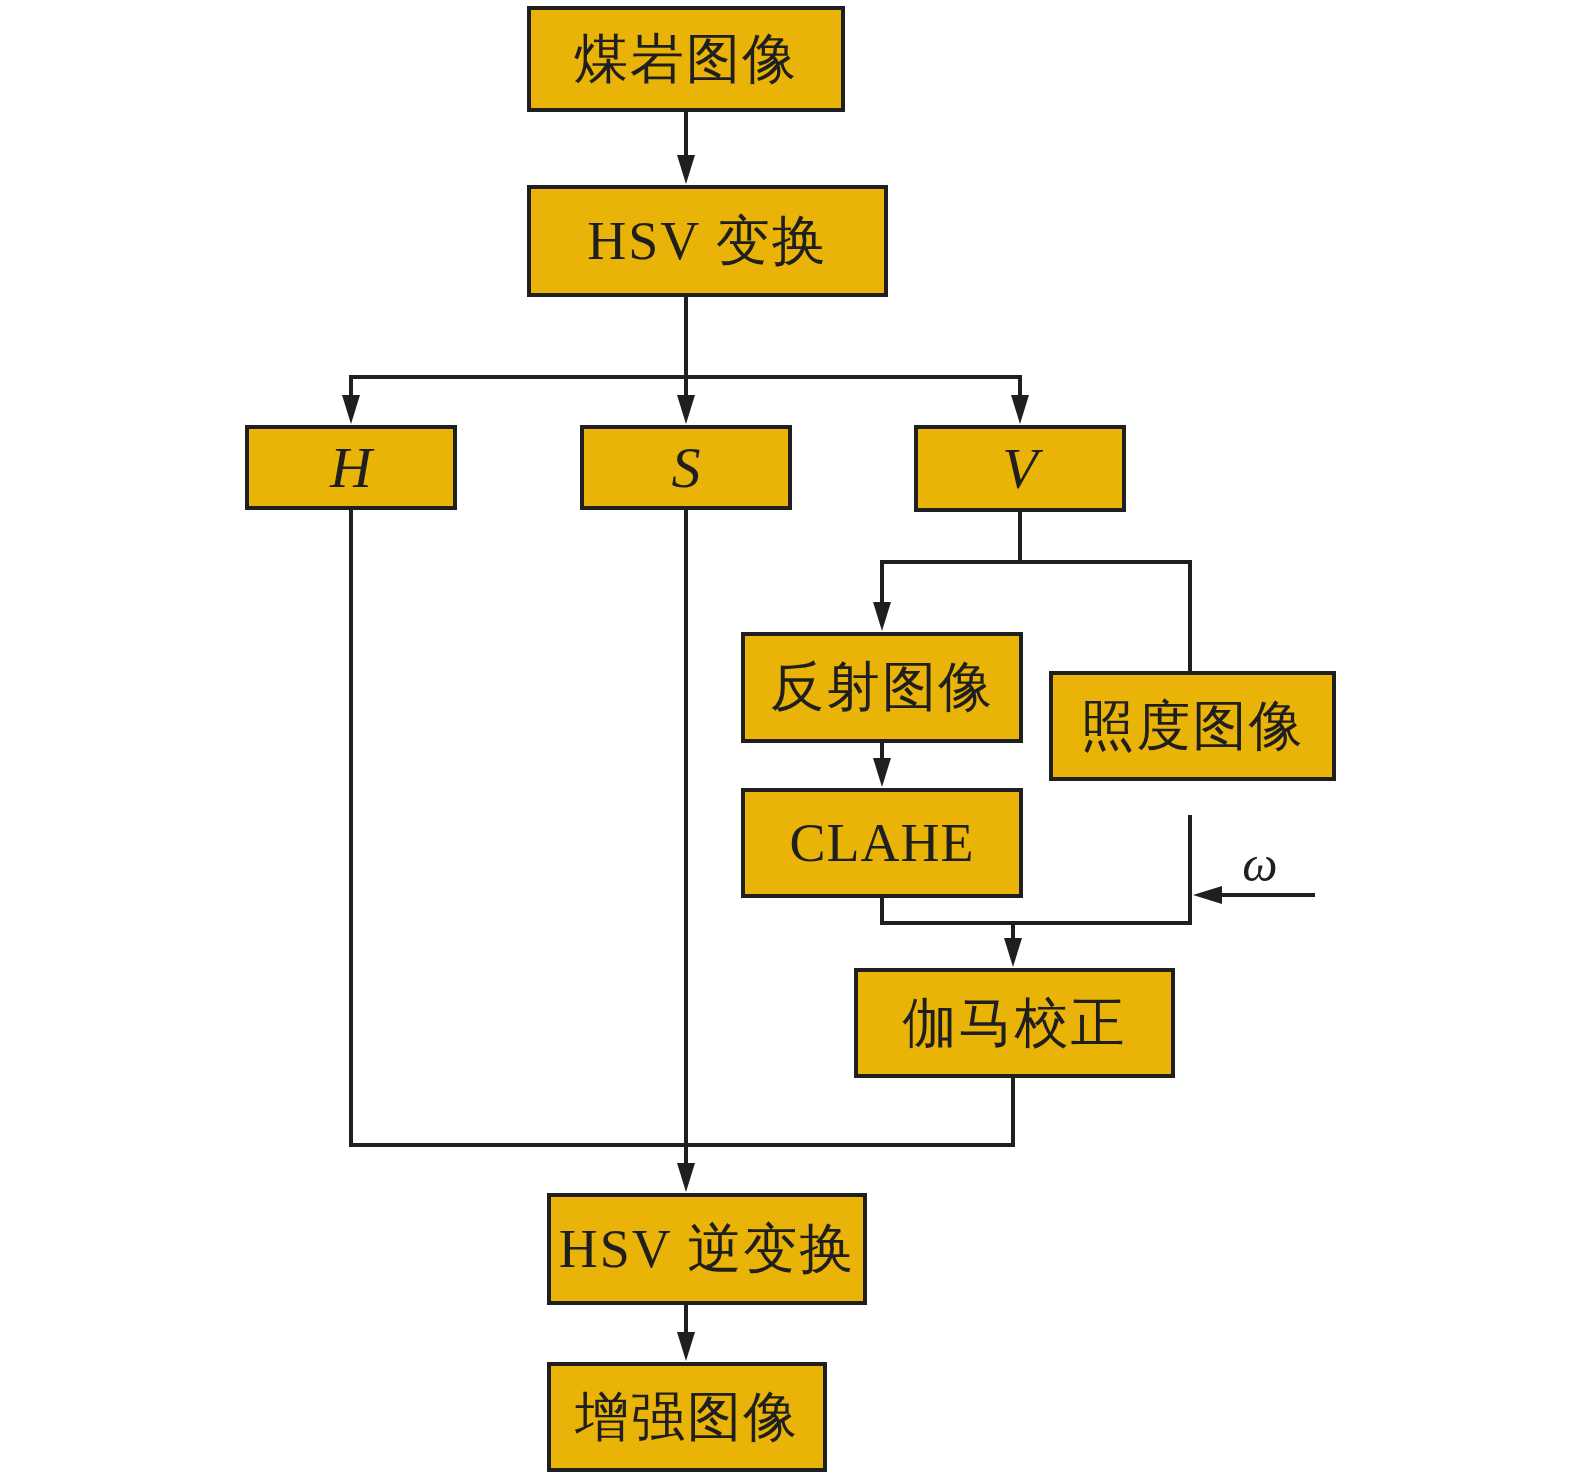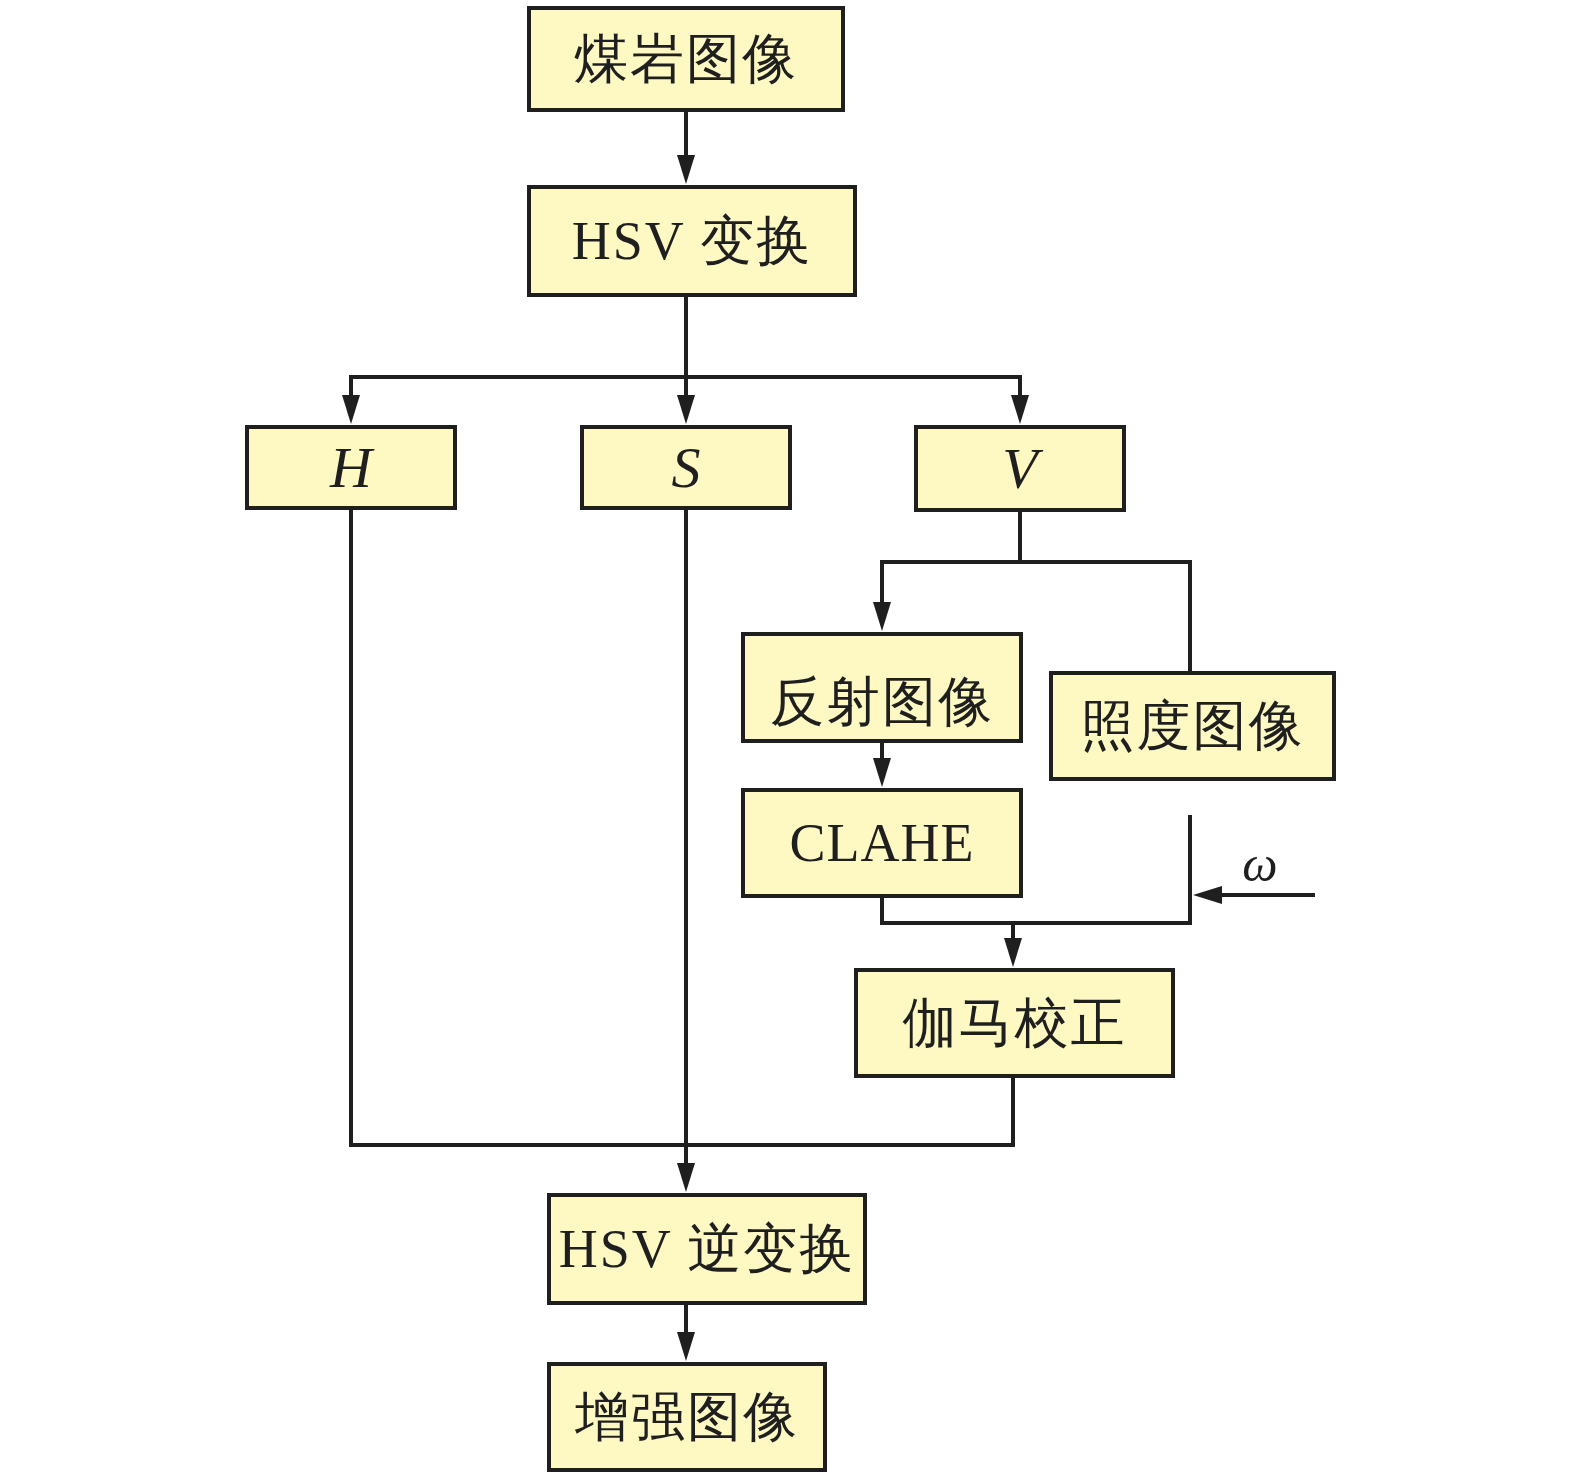--- a/index.html
+++ b/index.html
@@ -11,21 +11,21 @@
     color:#1f1f1f;
     overflow:hidden;
   }
   .wires{position:absolute;left:0;top:0;}
   .wires path{stroke:#1f1f1f;stroke-width:4;fill:none;stroke-linecap:square;}
   .wires polygon{fill:#1f1f1f;stroke:none;}
   .node{
     position:absolute;
     box-sizing:border-box;
     border:4px solid #1f1f1f;
-    background:#fef9c3;
+    background:#eab308;
     display:flex;align-items:center;justify-content:center;
     font-size:54px;
     letter-spacing:2px;
     white-space:nowrap;
   }
   .node.channel{font-style:italic;font-size:58px;letter-spacing:0;}
   .node.latin{letter-spacing:1px;}
   .float-label{
     position:absolute;
     font-style:italic;
@@ -94,37 +94,37 @@
     <g>
       <path d="M686 1305 V1333"></path>
       <polygon points="686,1361 677,1332 695,1332"></polygon>
     </g>
   </svg>
 
   <div class="node" style="left:527px;top:6px;width:318px;height:106px;">
     <span>煤岩图像</span>
   </div>
 
-  <div class="node" style="left:527px;top:185px;width:330px;height:112px;">
+  <div class="node" style="left:527px;top:185px;width:361px;height:112px;">
     <span>HSV 变换</span>
   </div>
 
   <div class="node channel" style="left:245px;top:425px;width:212px;height:85px;">
     <span>H</span>
   </div>
 
   <div class="node channel" style="left:580px;top:425px;width:212px;height:85px;">
     <span>S</span>
   </div>
 
   <div class="node channel" style="left:914px;top:425px;width:212px;height:87px;">
     <span>V</span>
   </div>
 
-  <div class="node" style="left:741px;top:632px;width:282px;height:111px;align-items:flex-end;">
+  <div class="node" style="left:741px;top:632px;width:282px;height:111px;">
     <span>反射图像</span>
   </div>
 
   <div class="node" style="left:1049px;top:671px;width:287px;height:110px;">
     <span>照度图像</span>
   </div>
 
   <div class="node latin" style="left:741px;top:788px;width:282px;height:110px;">
     <span>CLAHE</span>
   </div>

